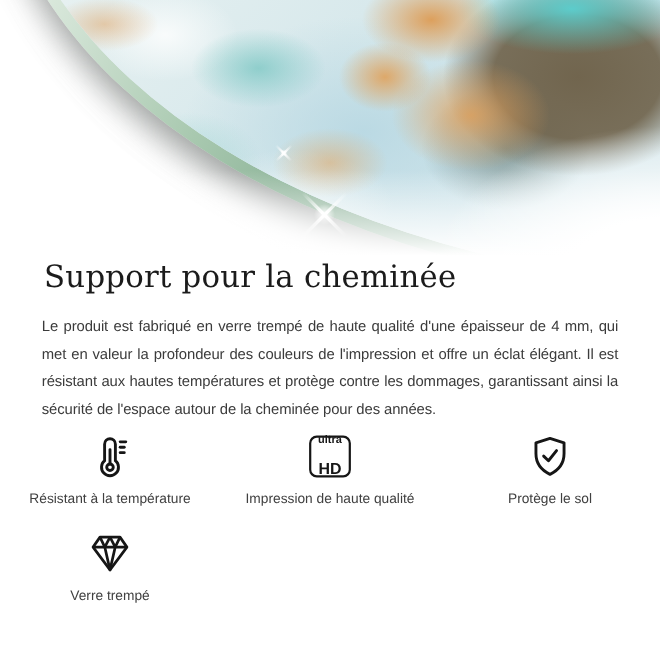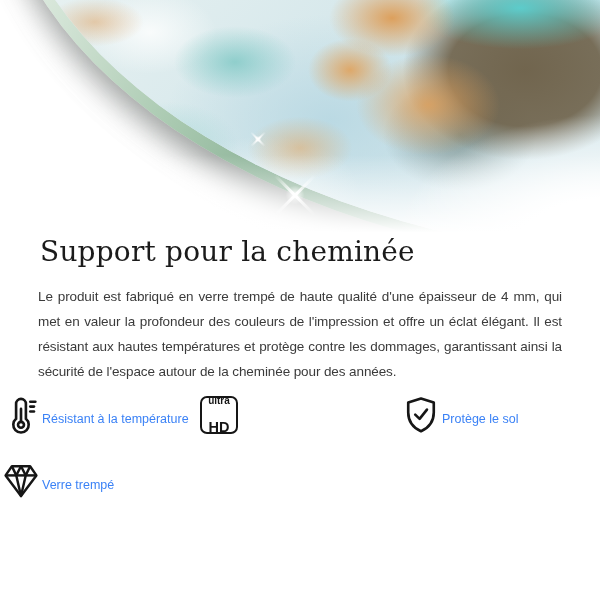--- a/index.html
+++ b/index.html
@@ -70,23 +70,23 @@
     letter-spacing:.2px;
   }
   .desc {
     padding:0 38px; margin-top:15px;
     font-size:13.5px; line-height:25px; color:var(--body_text,#3b3b3b);
     text-align:justify; letter-spacing:-.1px;
   }
 
   
   .features { display:grid; grid-template-columns:repeat(3,1fr); row-gap:20px; margin-top:8px; }
-  .feature { display:flex; flex-direction:row; align-items:center; }
+  .feature { display:flex; flex-direction:column; align-items:center; }
   .feature .icon-wrap { height:46px; display:flex; align-items:center; justify-content:center; color:var(--icon_stroke,#161616); }
-  .feature .label { margin-top:8px; font-size:12.5px; color:#3b82f6; }
+  .feature .label { margin-top:8px; font-size:12.5px; color:#404040; }
   .feature svg { display:block; }
 
   .uhd-box {
     width:38px; height:38px; border:2.6px solid var(--icon_stroke,#161616); border-radius:7px;
     display:flex; flex-direction:column; align-items:center; justify-content:center;
     line-height:1; color:var(--icon_stroke,#161616);
   }
   .uhd-top { font-size:10px; font-weight:600; }
   .uhd-bottom { font-size:14.5px; font-weight:800; margin-top:14px; }
 </style>
@@ -129,20 +129,21 @@
         <div class="label">Résistant à la température</div>
       </div>
 
       <div class="feature">
         <div class="icon-wrap">
           <div class="uhd-box">
             <span class="uhd-top">ultra</span>
             <span class="uhd-bottom">HD</span>
           </div>
         </div>
+        <div class="label">Impression de haute qualité</div>
       </div>
 
       <div class="feature">
         <div class="icon-wrap">
           <svg width="42" height="42" viewBox="0 0 24 24" fill="none" stroke="currentColor" stroke-width="1.5" stroke-linecap="round" stroke-linejoin="round">
             <path d="M12 2.6 L19.3 4.9 V10.5 C19.3 15.6 16.4 19.2 12 21.3 C7.6 19.2 4.7 15.6 4.7 10.5 V4.9 Z"></path>
             <polyline points="8.7,11.8 11.2,14.2 15.4,8.9"></polyline>
           </svg>
         </div>
         <div class="label">Protège le sol</div>

